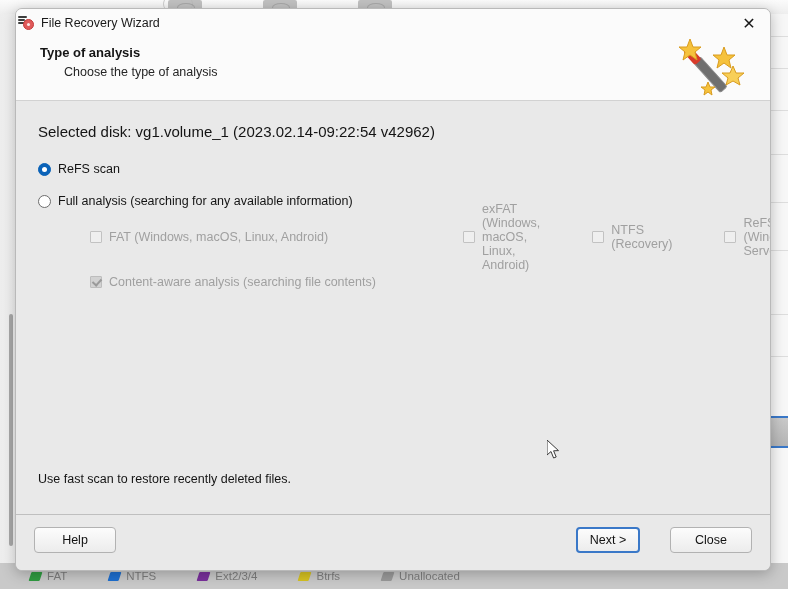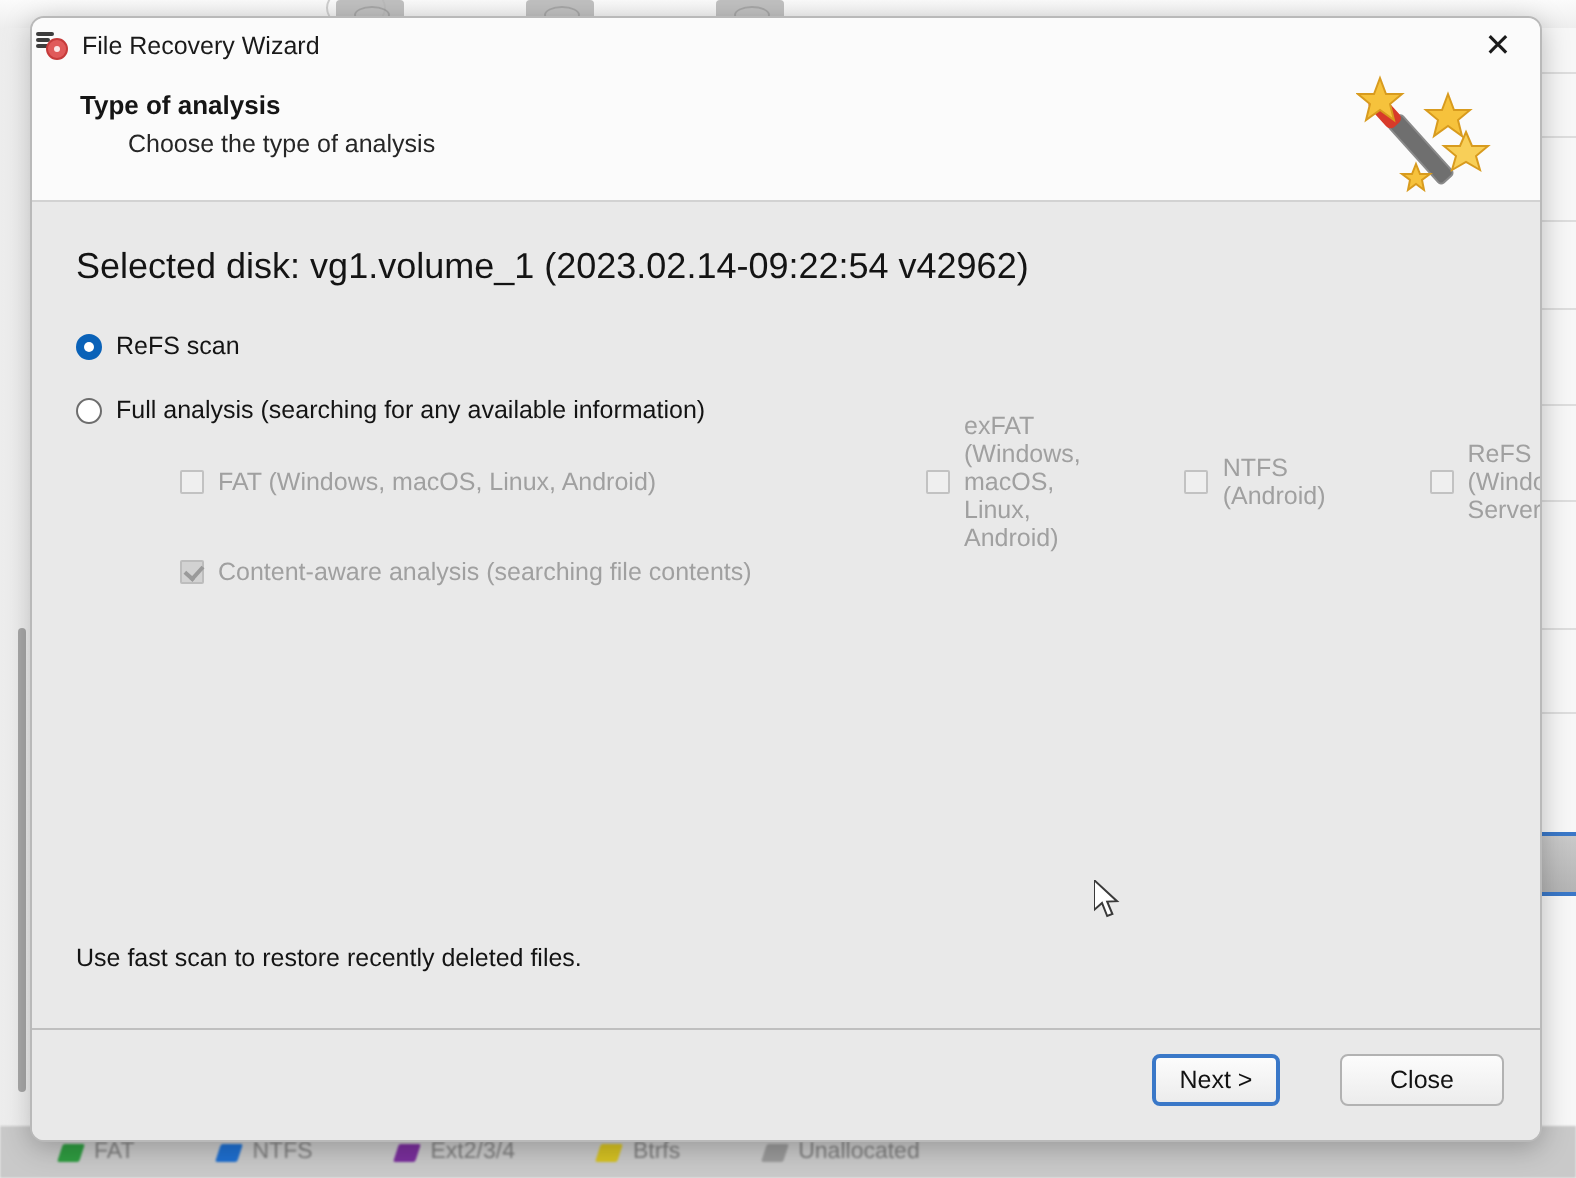--- a/index.html
+++ b/index.html
@@ -214,21 +214,21 @@
   }
 
   .body {
     position: relative;
     height: 413px;
     background: #e9e9e9;
     padding: 0 22px;
     box-sizing: border-box;
   }
   .selected-disk {
-    font-size: 18px;
+    font-size: 15px;
     color: #141414;
     padding-top: 22px;
   }
 
   .radio-row {
     display: flex;
     align-items: center;
     margin-top: 22px;
     cursor: pointer;
     width: fit-content;
@@ -449,38 +449,39 @@
       <div class="cbx-row">
         <span class="cbx"></span>
         <span>FAT (Windows, macOS, Linux, Android)</span>
       </div>
       <div class="cbx-row">
         <span class="cbx"></span>
         <span>exFAT (Windows, macOS, Linux, Android)</span>
       </div>
       <div class="cbx-row">
         <span class="cbx"></span>
-        <span>NTFS (Android)</span>
+        <span>NTFS (Recovery)</span>
       </div>
       <div class="cbx-row">
         <span class="cbx"></span>
         <span>ReFS (Windows Server)</span>
       </div>
 
     </div>
 
     <div class="content-aware">
       <span class="cbx checked"></span>
       <span>Content-aware analysis (searching file contents)</span>
     </div>
 
     <div class="hint">Use fast scan to restore recently deleted files.</div>
   </div>
 
   <div class="footer">
+    <button class="btn" id="btn-help">Help</button>
     <button class="btn" id="btn-next">Next &gt;</button>
     <button class="btn" id="btn-close">Close</button>
   </div>
 </div>
 
 <svg id="cursor" viewBox="0 0 14 20">
   <polygon points="0,0 0,15 4,11.5 6.6,18 9.2,17 6.6,10.8 11.5,10.6" fill="#ffffff" stroke="#3a3a3a" stroke-width="1"></polygon>
 </svg>
 
 </body></html>

